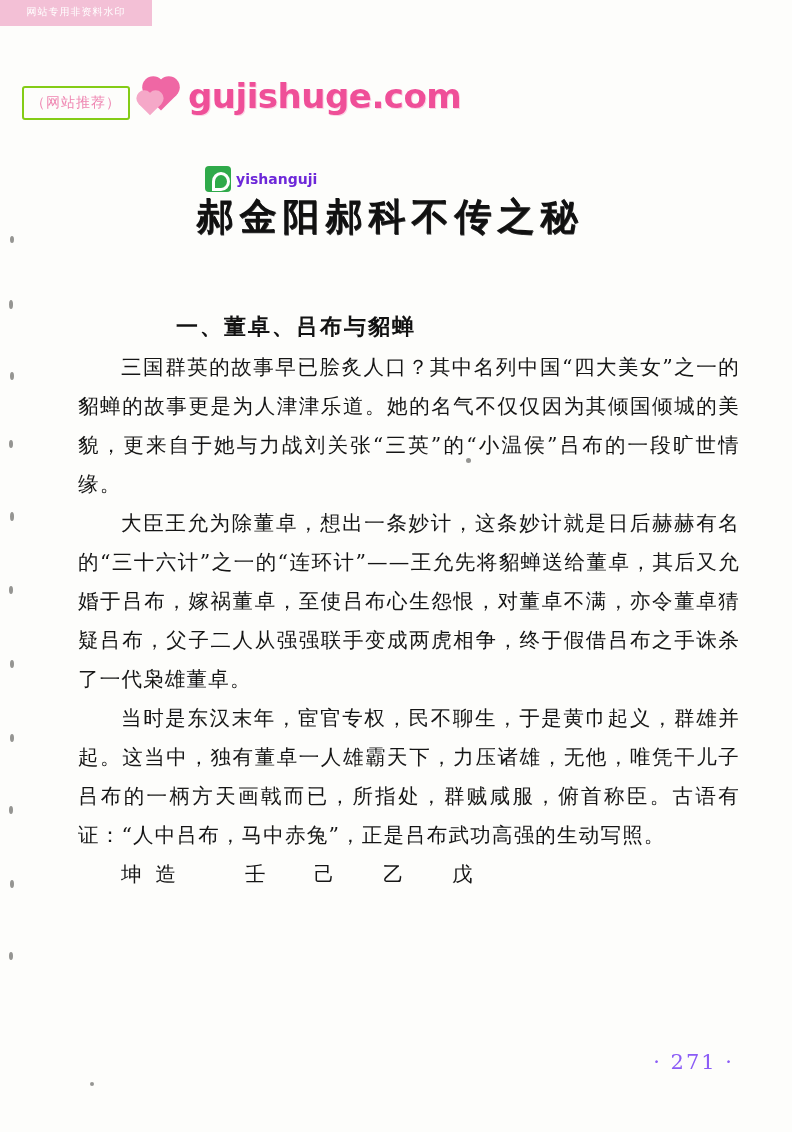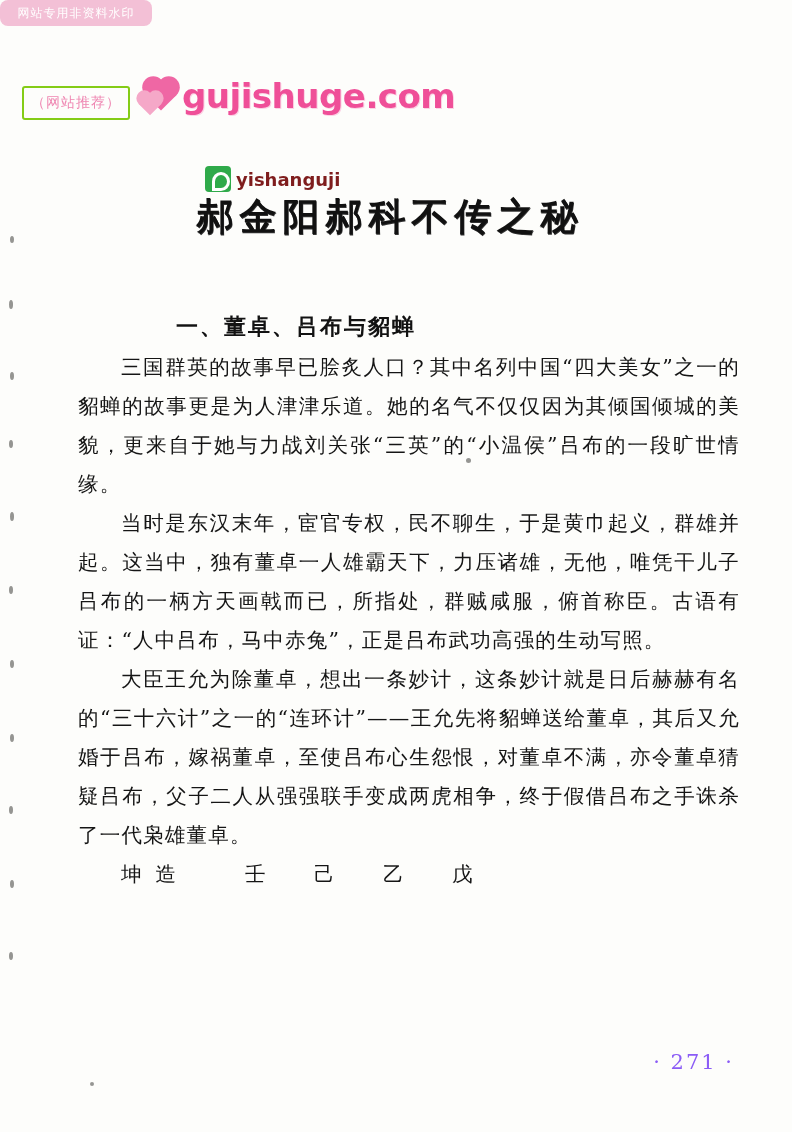--- a/index.html
+++ b/index.html
@@ -24,26 +24,25 @@
 
   
   .wm-top {
     position: absolute;
     left: 0;
     top: 0;
     width: 152px;
     height: 26px;
     background: #f3c0d6;
     color: #ffffff;
-    font-size: 12px;
+    font-size: 10px;
     line-height: 26px;
     text-align: center;
     letter-spacing: 1px;
-    font-family: Liberation Sans, sans-serif;
-    border-radius: 8px;
+    font-family: Liberation Mono, monospace;
   }
 
   
   .wm-badge {
     position: absolute;
     left: 22px;
     top: 86px;
     width: 104px;
     height: 30px;
     border: 2px solid #84cc16;
@@ -55,20 +54,21 @@
     letter-spacing: 1px;
   }
 
   
   .wm-logo {
     position: absolute;
     left: 140px;
     top: 70px;
     display: flex;
     align-items: center;
+    gap: 6px;
   }
   .wm-logo .hearts {
     position: relative;
     width: 42px;
     height: 52px;
   }
   .heart {
     position: absolute;
     width: 22px;
     height: 22px;
@@ -120,22 +120,22 @@
     content: "";
     position: absolute;
     left: 7px; top: 6px;
     width: 12px; height: 13px;
     border: 3px solid #ffffff;
     border-radius: 50% 50% 50% 0;
   }
   .wm-green .gtext {
     font-family: "DejaVu Sans", sans-serif;
     font-weight: bold;
-    font-size: 18px;
-    color: #7f1d1d;
+    font-size: 14px;
+    color: #6d28d9;
     letter-spacing: 0px;
   }
 
   
   .doc-title {
     position: absolute;
     left: 0;
     right: 12px;
     top: 192px;
     text-align: center;
@@ -233,20 +233,20 @@
     <span class="gmark"></span>
     <span class="gtext">yishanguji</span>
   </div>
 
   <div class="doc-title">郝金阳郝科不传之秘</div>
 
   <div class="section-head">一、董卓、吕布与貂蝉</div>
 
   <div class="body-text">
     <p>三国群英的故事早已脍炙人口？其中名列中国“四大美女”之一的貂蝉的故事更是为人津津乐道。她的名气不仅仅因为其倾国倾城的美貌，更来自于她与力战刘关张“三英”的“小温侯”吕布的一段旷世情缘。</p>
+    <p>大臣王允为除董卓，想出一条妙计，这条妙计就是日后赫赫有名的“三十六计”之一的“连环计”——王允先将貂蝉送给董卓，其后又允婚于吕布，嫁祸董卓，至使吕布心生怨恨，对董卓不满，亦令董卓猜疑吕布，父子二人从强强联手变成两虎相争，终于假借吕布之手诛杀了一代枭雄董卓。</p>
     <p>当时是东汉末年，宦官专权，民不聊生，于是黄巾起义，群雄并起。这当中，独有董卓一人雄霸天下，力压诸雄，无他，唯凭干儿子吕布的一柄方天画戟而已，所指处，群贼咸服，俯首称臣。古语有证：“人中吕布，马中赤兔”，正是吕布武功高强的生动写照。</p>
-    <p>大臣王允为除董卓，想出一条妙计，这条妙计就是日后赫赫有名的“三十六计”之一的“连环计”——王允先将貂蝉送给董卓，其后又允婚于吕布，嫁祸董卓，至使吕布心生怨恨，对董卓不满，亦令董卓猜疑吕布，父子二人从强强联手变成两虎相争，终于假借吕布之手诛杀了一代枭雄董卓。</p>
     <p class="chart-line">坤造　 壬　己　乙　戊</p>
   </div>
 
   <div class="page-number">·  271  ·</div>
 
 </div>
 
 </body></html>

